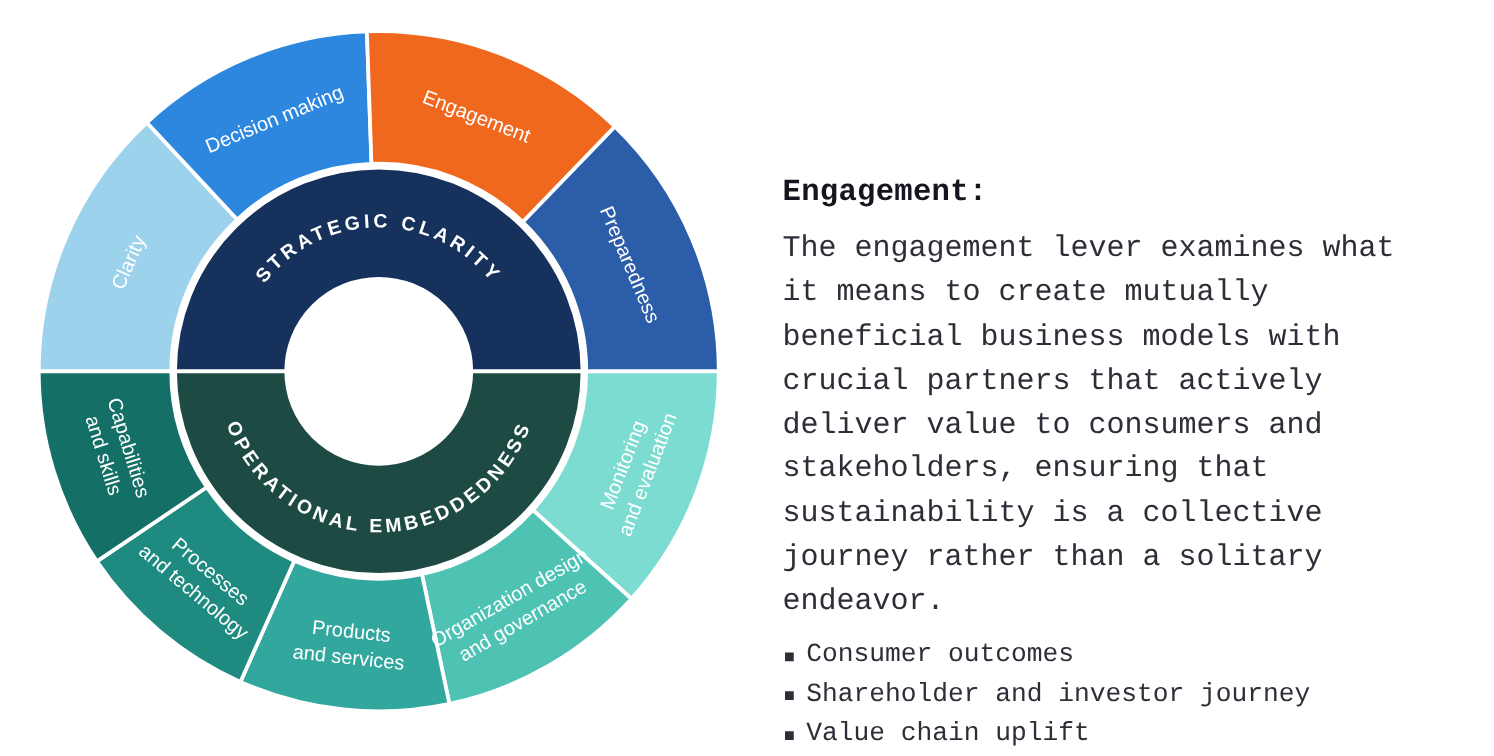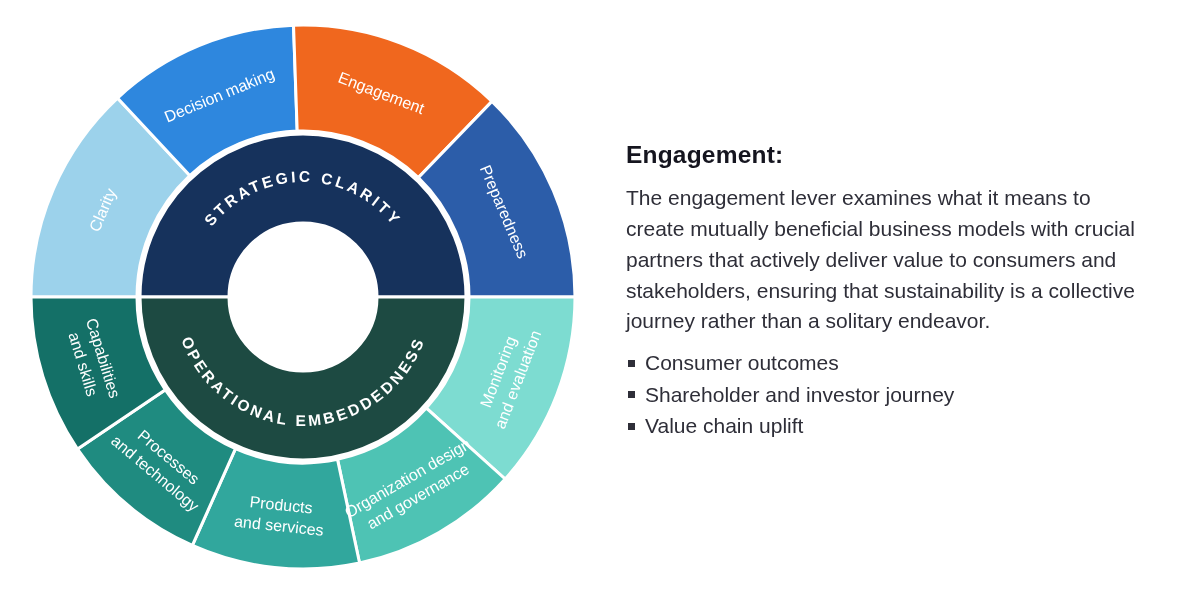--- a/index.html
+++ b/index.html
@@ -8,30 +8,30 @@
     height: 605px;
     background: #ffffff;
     font-family: "Liberation Sans", sans-serif;
     color: #2e2e38;
     overflow: hidden;
   }
   .page { display: flex; width: 1195px; height: 605px; }
   .wheel-wrap { flex: 0 0 610px; height: 605px; }
   svg { display: block; }
   svg text { font-family: "Liberation Sans", sans-serif; }
-  .panel { flex: 1; padding: 141px 40px 0 16px; max-width: 520px; }
+  .panel { flex: 1; padding: 141px 40px 0 16px; max-width: 520px; font-family: Liberation Mono, monospace; }
   .panel h2 {
     font-size: 24.5px;
     font-weight: bold;
     color: #15151f;
     margin: 0 0 14px 0;
     letter-spacing: 0.2px;
   }
   .panel p {
-    font-size: 21px;
+    font-size: 24px;
     line-height: 1.47;
     margin: 0 0 10px 0;
   }
   .bullets {
     list-style: none;
     margin: 2px 0 0 0;
     padding: 0;
     font-size: 21px;
     line-height: 1.5;
   }

